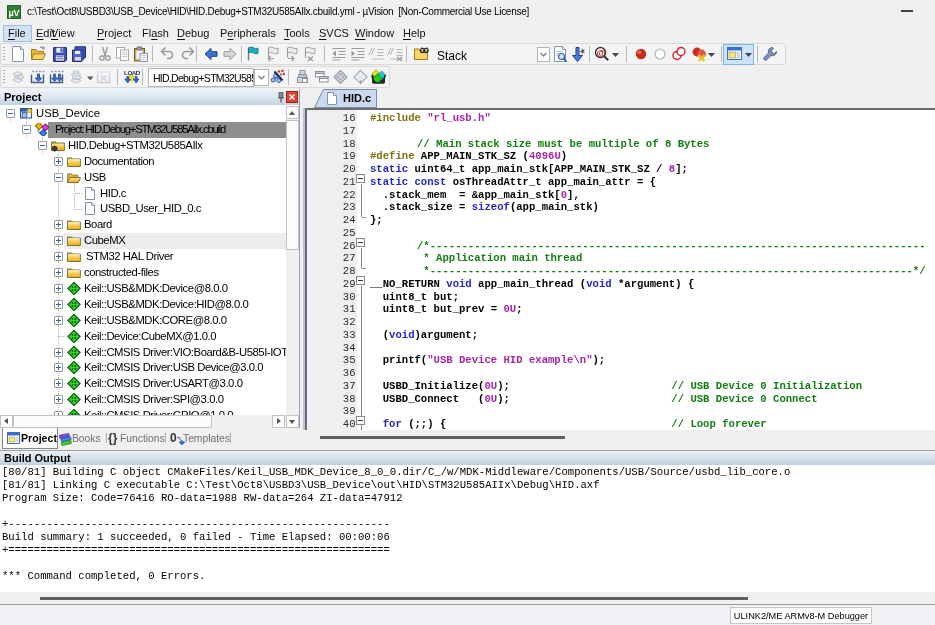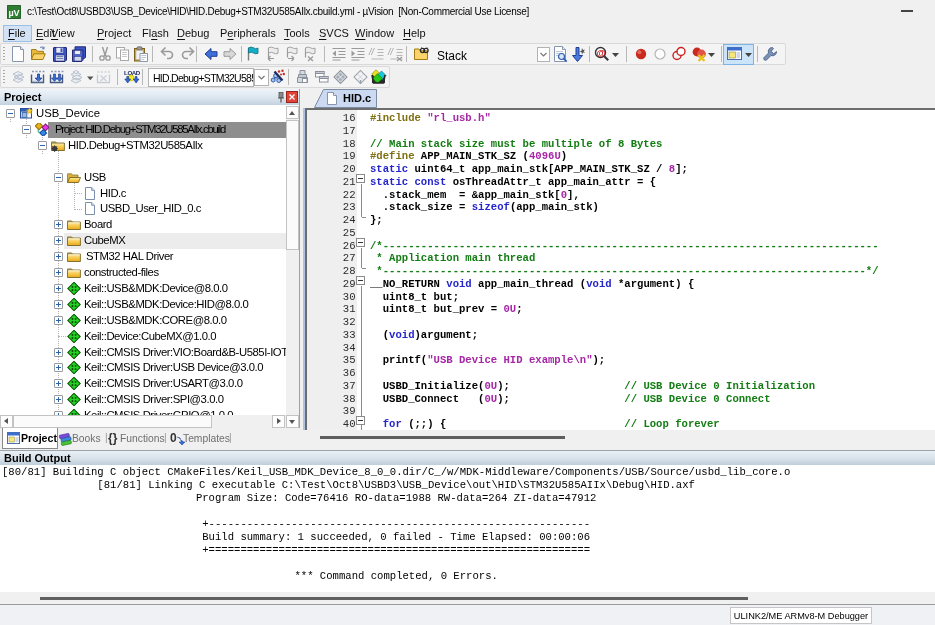--- a/index.html
+++ b/index.html
@@ -44,34 +44,34 @@
 
 #edit-tabstrip { left:300px; top:89px; width:635px; height:19px; background:#f0f0f0; }
 #editor { left:305px; top:108px; width:630px; height:322px; background:#fff; border-top:2px solid #6d6d6d; border-left:2px solid #6d6d6d; }
 #gutter { position:absolute; left:0px; top:0px; width:50px; height:320px; background:#efefef; }
 #lnum { position:absolute; left:0; top:2px; width:48.5px; text-align:right; font-family:"Liberation Mono",monospace; font-size:10.6px; line-height:12.753px; color:#2b2b2b; }
 #code { position:absolute; left:63px; top:2px; font-family:"Liberation Mono",monospace; font-size:10.6px; line-height:12.753px; color:#000; font-weight:bold; }
 #code pre, #lnum pre { font:inherit; }
 .k { color:#2525cc; } 
 .s { color:#a626a6; } 
 .n { color:#a626a6; } 
-.c { color:#127d12; } 
+.c { color:#127d12;margin-left:47px; } 
 .p { color:#7f7013; } 
 #hsed { left:303px; top:430px; width:632px; height:15px; background:#f0f0f0; }
 #hsed .thumb { position:absolute; left:17px; top:6px; width:245px; height:3px; background:#5f5f5f; }
 
 .fold { position:absolute; width:9px; height:9px; background:#fff; border:1px solid #8a8a8a; }
 .fold i { position:absolute; left:1px; top:3px; width:5px; height:1px; background:#333; }
 .fline { position:absolute; width:1px; background:#8a8a8a; }
 .ffoot { position:absolute; width:4px; height:1px; background:#8a8a8a; }
 
 #bout { left:0; top:450px; width:935px; height:142px; background:#fff; border-top:1px solid #9aa4ad; }
 #bout-head { position:absolute; left:0; top:0; width:935px; height:15px; background:linear-gradient(#e9f0f6 0%,#d8e2ea 55%,#bfcedb 100%); border-bottom:1px solid #fff; }
 #bout-head .t { position:absolute; left:4px; top:1px; font-size:11px; font-weight:bold; color:#000; }
-#bout pre { position:absolute; left:2px; top:15px; font-family:"Liberation Mono",monospace; font-size:10.6px; line-height:13px; color:#000;text-align:center; }
+#bout pre { position:absolute; left:2px; top:15px; font-family:"Liberation Mono",monospace; font-size:10.6px; line-height:13px; color:#000; }
 #hsbo { left:0; top:592px; width:935px; height:12px; background:#f0f0f0; }
 #hsbo .thumb { position:absolute; left:40px; top:5px; width:708px; height:3px; background:#5f5f5f; }
 
 #statusbar { left:0; top:604px; width:935px; height:21px; background:#eff1f4; border-top:1px solid #9a9a9a; font-size:11px; }
 #dbgchip { position:absolute; left:730px; top:2px; width:142px; height:17px; background:#fff; border:1px solid #c6c6c6; text-align:center; line-height:16px; color:#000; white-space:nowrap; font-size:9.2px; }
 </style>
 </head>
 <body>
 
 <div class="abs" id="titlebar">
@@ -490,20 +490,30 @@
       </div>
     <div class="trow" style="top:31.8px">
         <div class="exp" style="left:38px">
           <i></i>
         </div>
         <svg class="tico" style="left:51px" width="14" height="13">
           <use href="#i-target"></use>
         </svg>
         <span class="txt" style="left:68px">HID.Debug+STM32U585AIlx</span>
       </div>
+    <div class="trow" style="top:47.7px">
+        <div class="exp plus" style="left:54px">
+          <i></i>
+          <b></b>
+        </div>
+        <svg class="tico" style="left:67px" width="14" height="13">
+          <use href="#i-folder"></use>
+        </svg>
+        <span class="txt" style="left:84px">Documentation</span>
+      </div>
     <div class="trow" style="top:63.6px">
         <div class="exp" style="left:54px">
           <i></i>
         </div>
         <svg class="tico" style="left:67px" width="14" height="13">
           <use href="#i-folderopen"></use>
         </svg>
         <span class="txt" style="left:84px">USB</span>
       </div>
     <div class="trow" style="top:79.5px">

